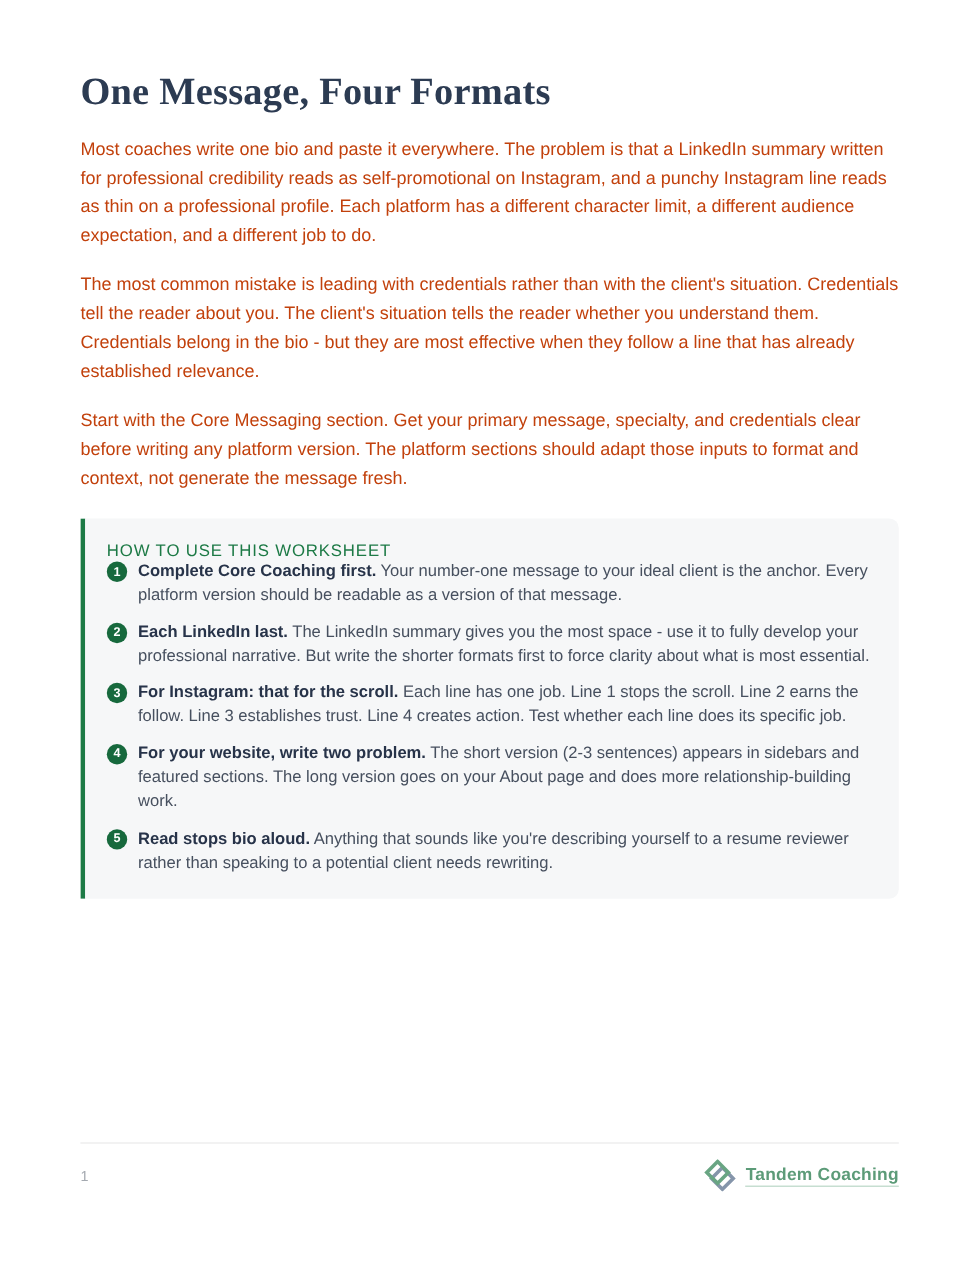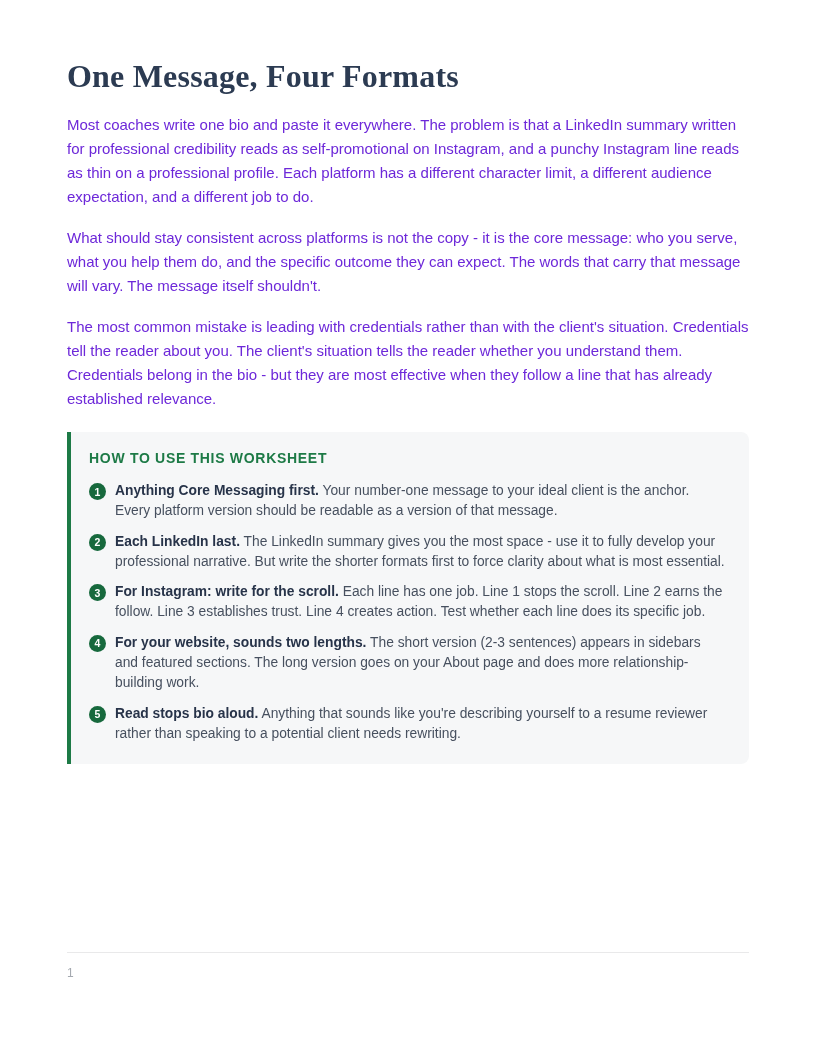--- a/index.html
+++ b/index.html
@@ -18,37 +18,36 @@
     font-weight: 700;
     font-size: 32px;
     letter-spacing: 0.2px;
     color: #2c3b52;
     margin-bottom: 18px;
   }
 
   .body-par {
     font-size: 15px;
     line-height: 1.6;
-    color: #6d28d9;
+    color: #c2410c;
     margin-bottom: 17px;
   }
 
   .callout {
     margin-top: 21px;
     background: #f6f7f8;
     border-left: 4px solid #1d7a46;
     border-radius: 0 8px 8px 0;
     padding: 18px 24px 10px 18px;
   }
   .callout-heading {
     color: #1d7a46;
     font-size: 14px;
-    font-weight: 700;
+    font-weight: 400;
     letter-spacing: 0.7px;
-    margin-bottom: 15px;
   }
   .callout-item {
     display: flex;
     align-items: flex-start;
     gap: 9px;
     margin-bottom: 10px;
   }
   .num-badge {
     flex: 0 0 17px;
     width: 17px; height: 17px;
@@ -108,67 +107,74 @@
 </style>
 </head>
 <body>
 
 <div class="page">
   <div class="content">
 
     <h1 class="doc-title">One Message, Four Formats</h1>
 
     <p class="body-par">Most coaches write one bio and paste it everywhere. The problem is that a LinkedIn summary written for professional credibility reads as self-promotional on Instagram, and a punchy Instagram line reads as thin on a professional profile. Each platform has a different character limit, a different audience expectation, and a different job to do.</p>
-    <p class="body-par">What should stay consistent across platforms is not the copy - it is the core message: who you serve, what you help them do, and the specific outcome they can expect. The words that carry that message will vary. The message itself shouldn't.</p>
     <p class="body-par">The most common mistake is leading with credentials rather than with the client's situation. Credentials tell the reader about you. The client's situation tells the reader whether you understand them. Credentials belong in the bio - but they are most effective when they follow a line that has already established relevance.</p>
+    <p class="body-par">Start with the Core Messaging section. Get your primary message, specialty, and credentials clear before writing any platform version. The platform sections should adapt those inputs to format and context, not generate the message fresh.</p>
 
     <div class="callout">
       <div class="callout-heading">HOW TO USE THIS WORKSHEET</div>
 
       <div class="callout-item">
         <div class="num-badge">1</div>
         <div class="item-text">
-          <span class="item-lead">Anything Core Messaging first.</span>
+          <span class="item-lead">Complete Core Coaching first.</span>
           <span>Your number-one message to your ideal client is the anchor. Every platform version should be readable as a version of that message.</span>
         </div>
       </div>
 
       <div class="callout-item">
         <div class="num-badge">2</div>
         <div class="item-text">
           <span class="item-lead">Each LinkedIn last.</span>
           <span>The LinkedIn summary gives you the most space - use it to fully develop your professional narrative. But write the shorter formats first to force clarity about what is most essential.</span>
         </div>
       </div>
 
       <div class="callout-item">
         <div class="num-badge">3</div>
         <div class="item-text">
-          <span class="item-lead">For Instagram: write for the scroll.</span>
+          <span class="item-lead">For Instagram: that for the scroll.</span>
           <span>Each line has one job. Line 1 stops the scroll. Line 2 earns the follow. Line 3 establishes trust. Line 4 creates action. Test whether each line does its specific job.</span>
         </div>
       </div>
 
       <div class="callout-item">
         <div class="num-badge">4</div>
         <div class="item-text">
-          <span class="item-lead">For your website, sounds two lengths.</span>
+          <span class="item-lead">For your website, write two problem.</span>
           <span>The short version (2-3 sentences) appears in sidebars and featured sections. The long version goes on your About page and does more relationship-building work.</span>
         </div>
       </div>
 
       <div class="callout-item">
         <div class="num-badge">5</div>
         <div class="item-text">
           <span class="item-lead">Read stops bio aloud.</span>
           <span>Anything that sounds like you're describing yourself to a resume reviewer rather than speaking to a potential client needs rewriting.</span>
         </div>
       </div>
     </div>
 
   </div>
 
   <div class="footer">
     <div class="footer-row">
       <span class="page-num">1</span>
+      <a class="brand">
+        <svg class="logo-icon" width="28" height="27" viewBox="0 0 28 27">
+          <polygon points="16,7 25,16 16,25 7,16" fill="none" stroke="#8595aa" stroke-width="3" stroke-linejoin="miter"></polygon>
+          <polygon points="12,2 21,11 12,20 3,11" fill="none" stroke="#69a583" stroke-width="3" stroke-linejoin="miter"></polygon>
+        </svg>
+        <span class="brand-text">Tandem Coaching</span>
+      </a>
     </div>
   </div>
 </div>
 
 </body></html>

